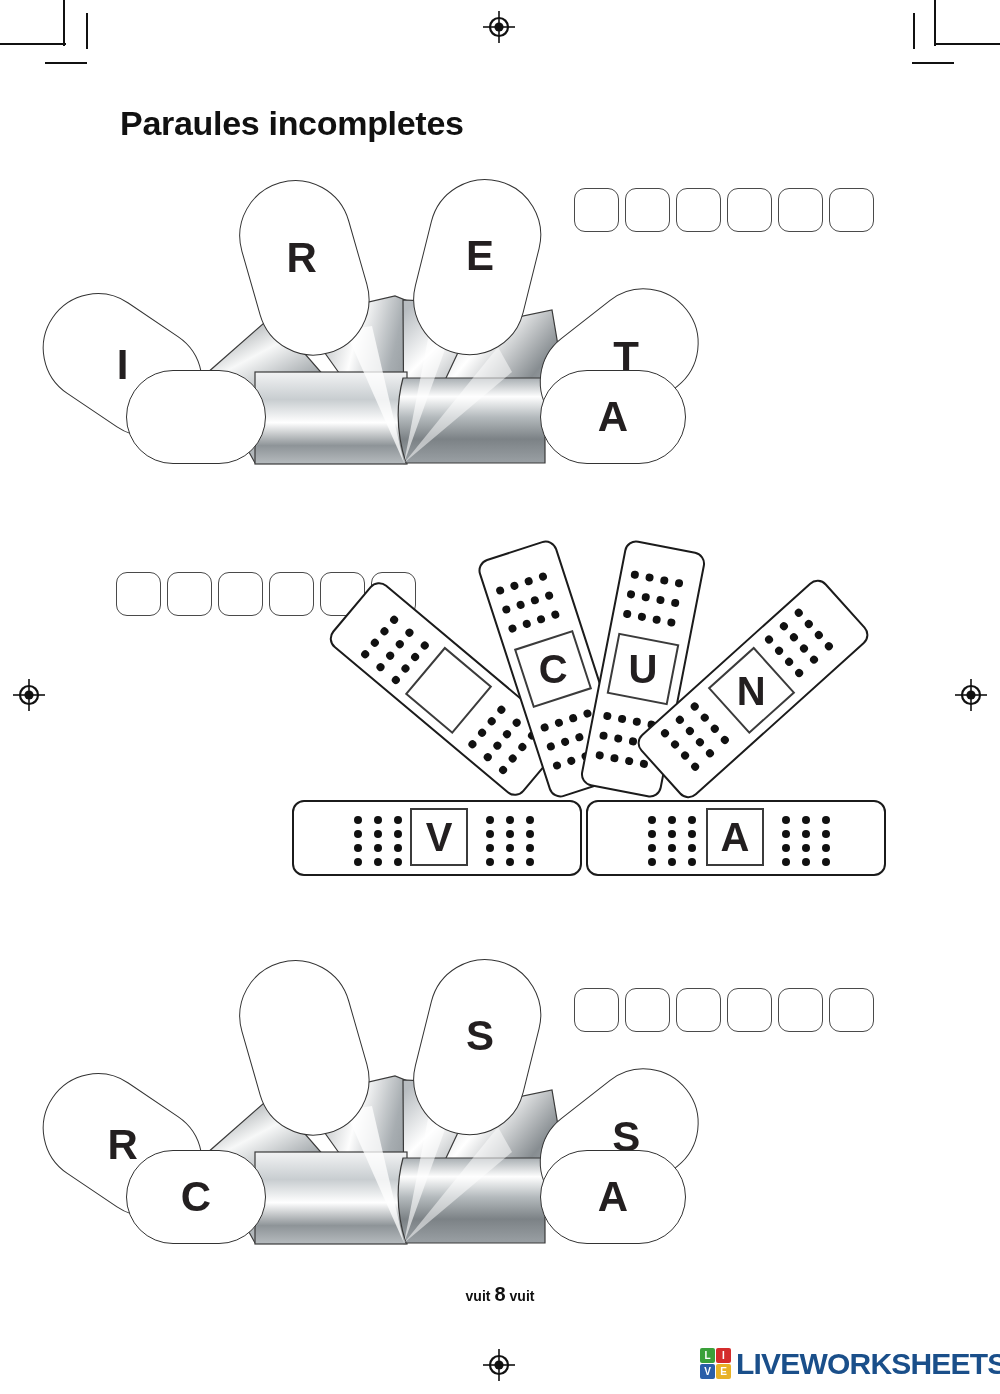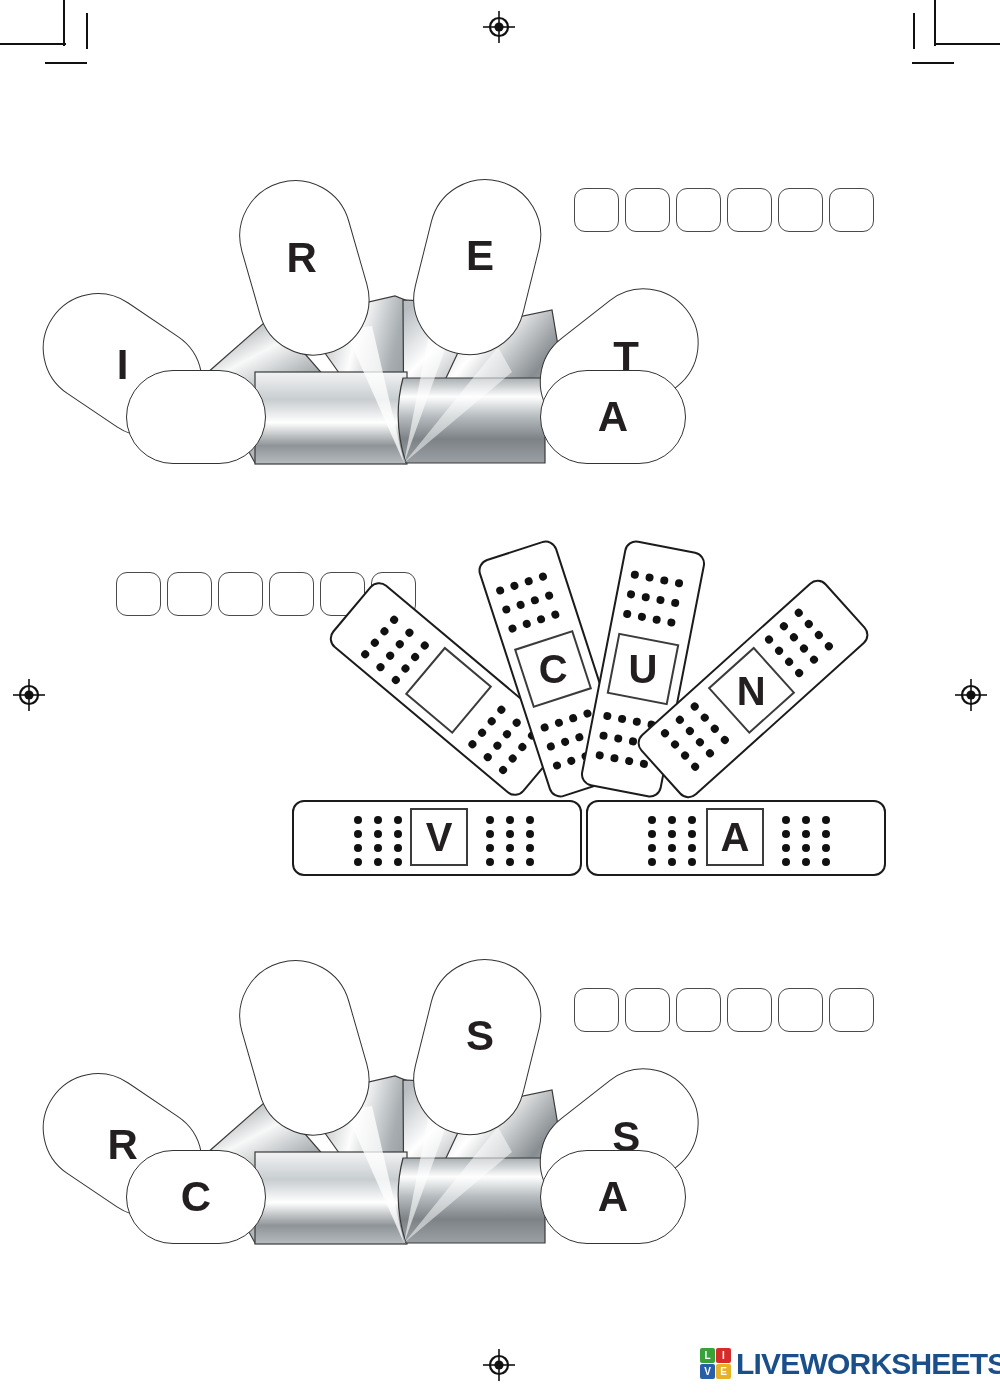--- a/index.html
+++ b/index.html
@@ -129,20 +129,21 @@
     <line x1="17" y1="1" x2="17" y2="33" stroke="#111" stroke-width="1.6"></line>
     <line x1="1" y1="17" x2="33" y2="17" stroke="#111" stroke-width="1.6"></line>
   </svg>
   <svg class="regmark" style="left:482px;top:1348px;" viewBox="0 0 34 34">
     <circle cx="17" cy="17" r="9" fill="none" stroke="#111" stroke-width="2.2"></circle>
     <circle cx="17" cy="17" r="4.6" fill="#111"></circle>
     <line x1="17" y1="1" x2="17" y2="33" stroke="#111" stroke-width="1.6"></line>
     <line x1="1" y1="17" x2="33" y2="17" stroke="#111" stroke-width="1.6"></line>
   </svg>
 
+  <div class="title">Paraules incompletes</div>
 
 
   <div class="puzzle" style="left:0;top:0;width:1000px;height:500px;">
 
     <div class="boxrow" style="left:574px;top:188px;">
       <div class="ansbox"></div>
       <div class="ansbox"></div>
       <div class="ansbox"></div>
       <div class="ansbox"></div>
       <div class="ansbox"></div>
@@ -560,20 +561,23 @@
       </div>
     </div>
 
     <div class="spoon" style="left:540px;top:1150px;">
       <div class="head" style="width:146px;height:94px;border-radius:47px;">
         <span class="letter">A</span>
       </div>
     </div>
   </div>
 
+  <div class="footer">
+    <span>vuit</span><span class="num">8</span><span>vuit</span>
+  </div>
 
   <div class="lwlogo">
     <div class="lwgrid">
       <div class="lwcell" style="background:#3aa03a;">L</div>
       <div class="lwcell" style="background:#d42b2b;">I</div>
       <div class="lwcell" style="background:#2a5fa8;">V</div>
       <div class="lwcell" style="background:#e8b226;">E</div>
     </div>
     <div class="lwtext">LIVEWORKSHEETS</div>
   </div>

